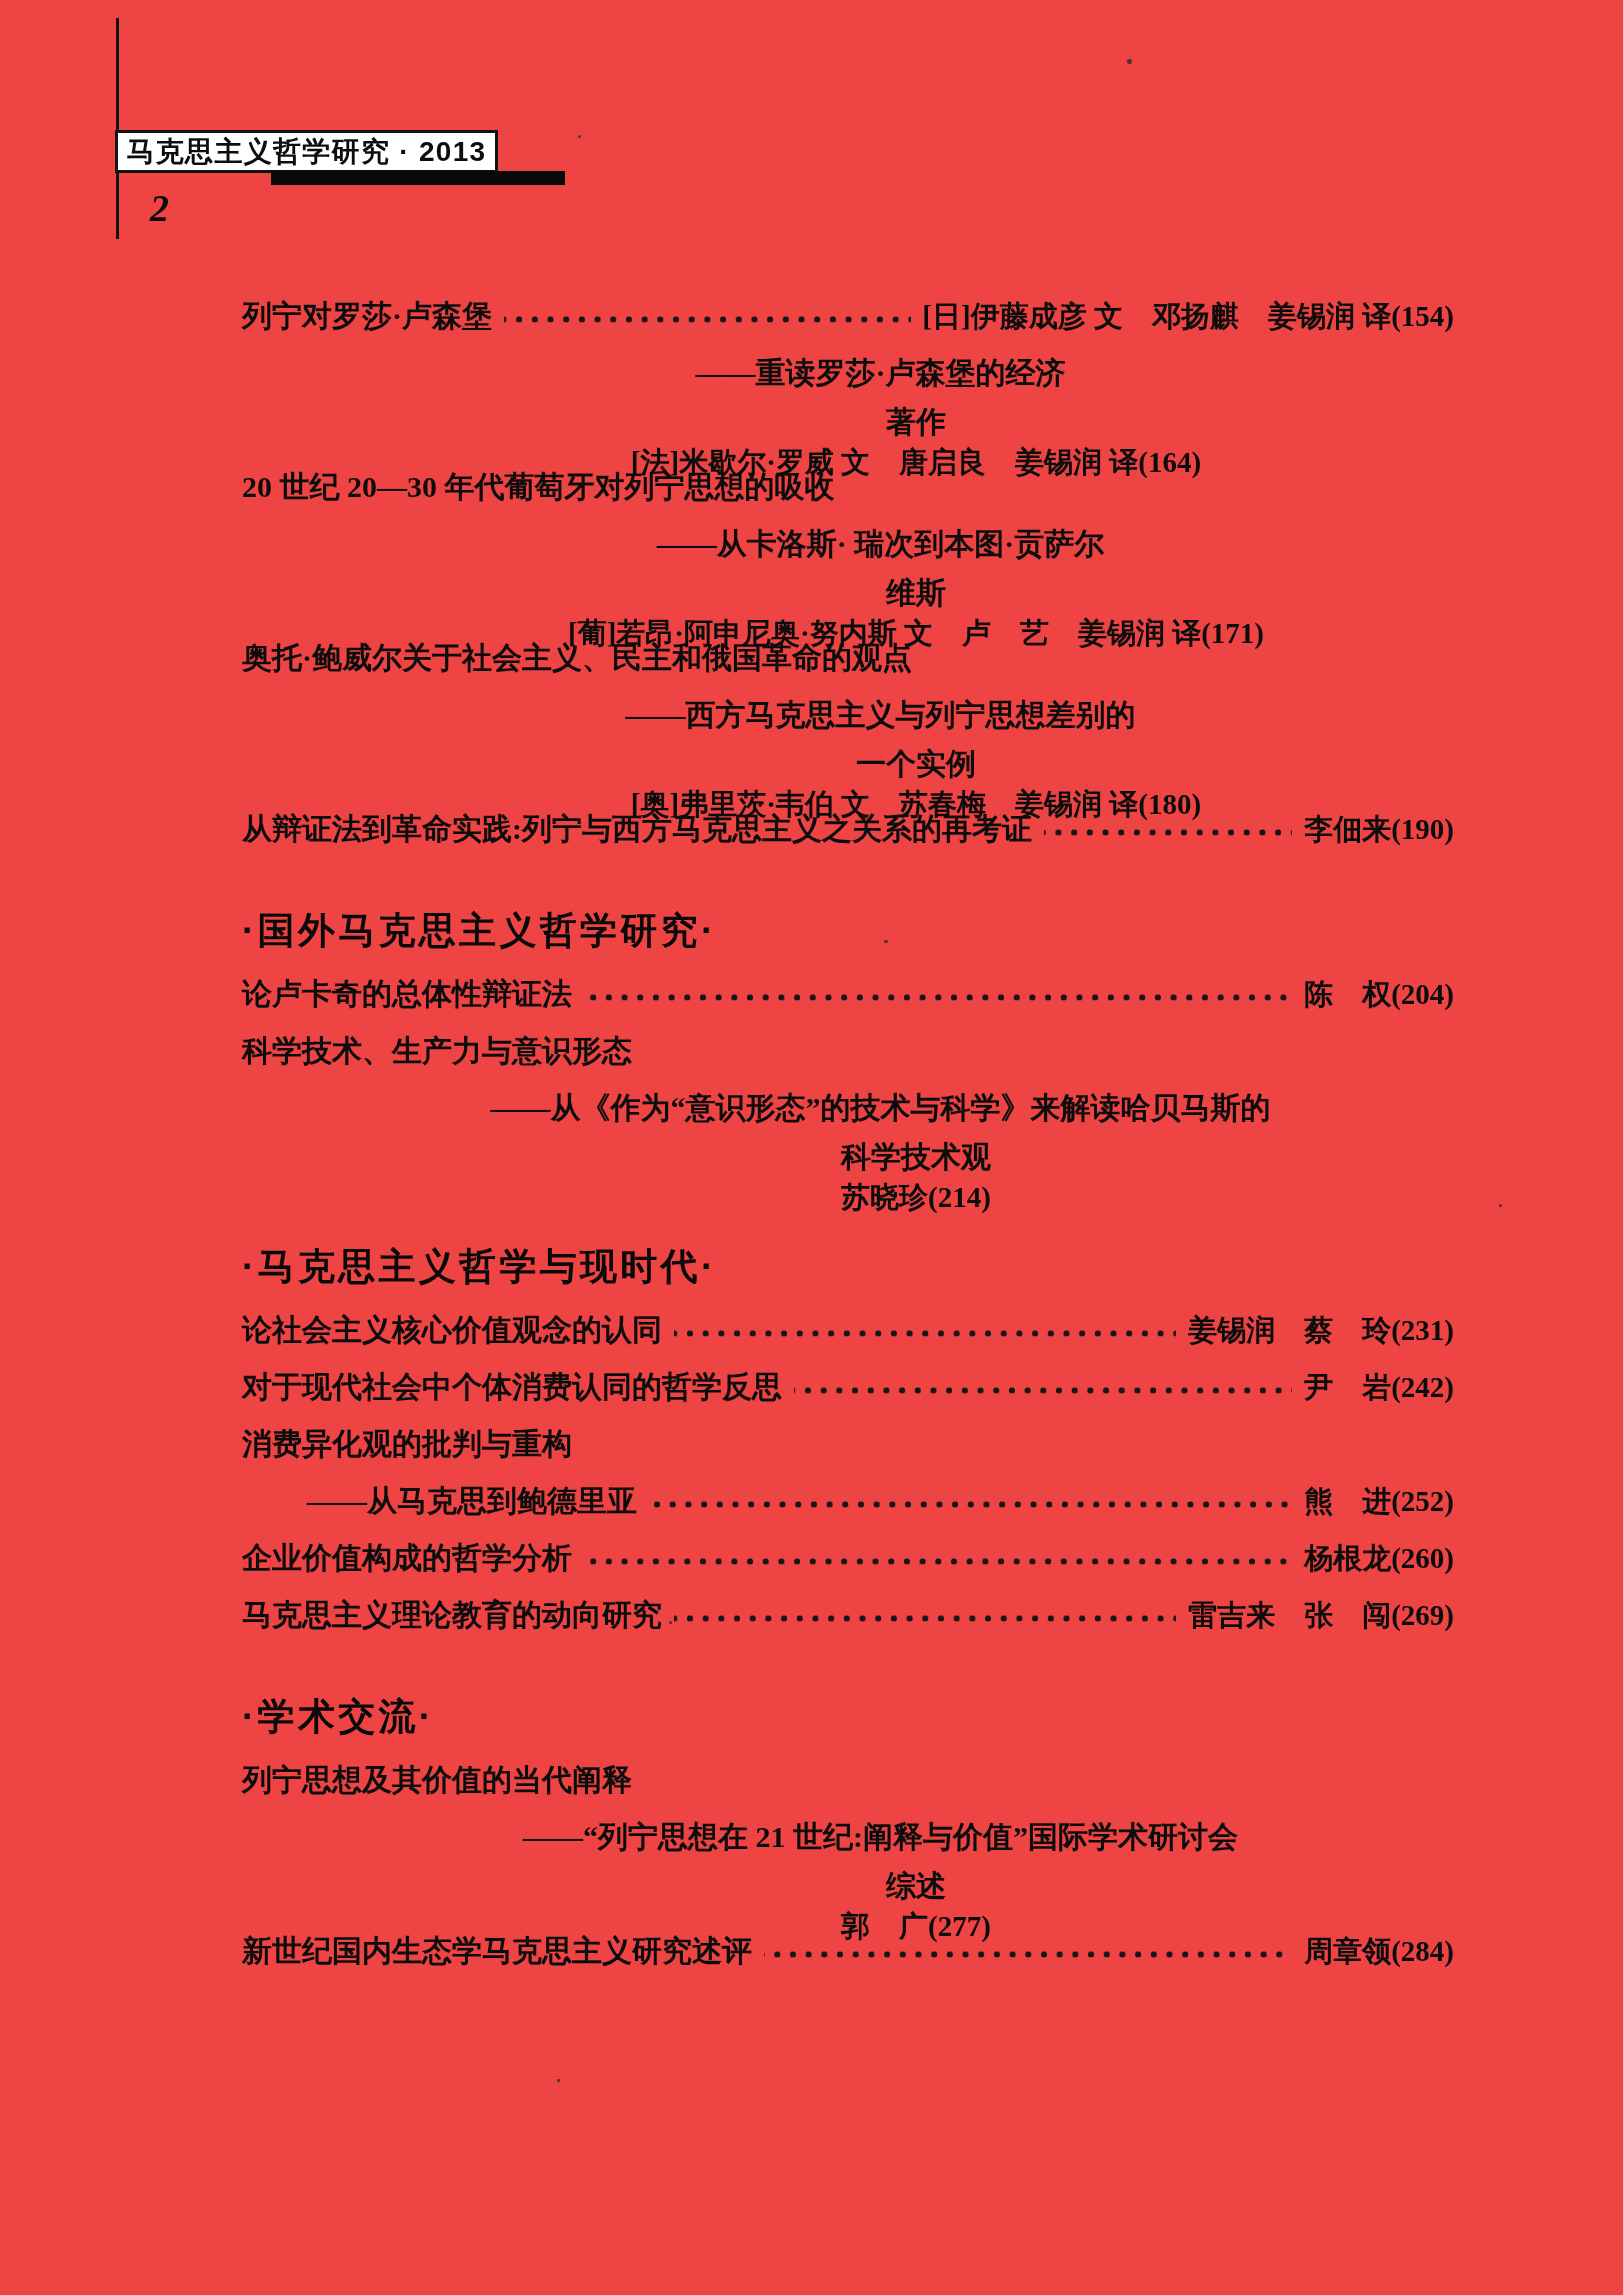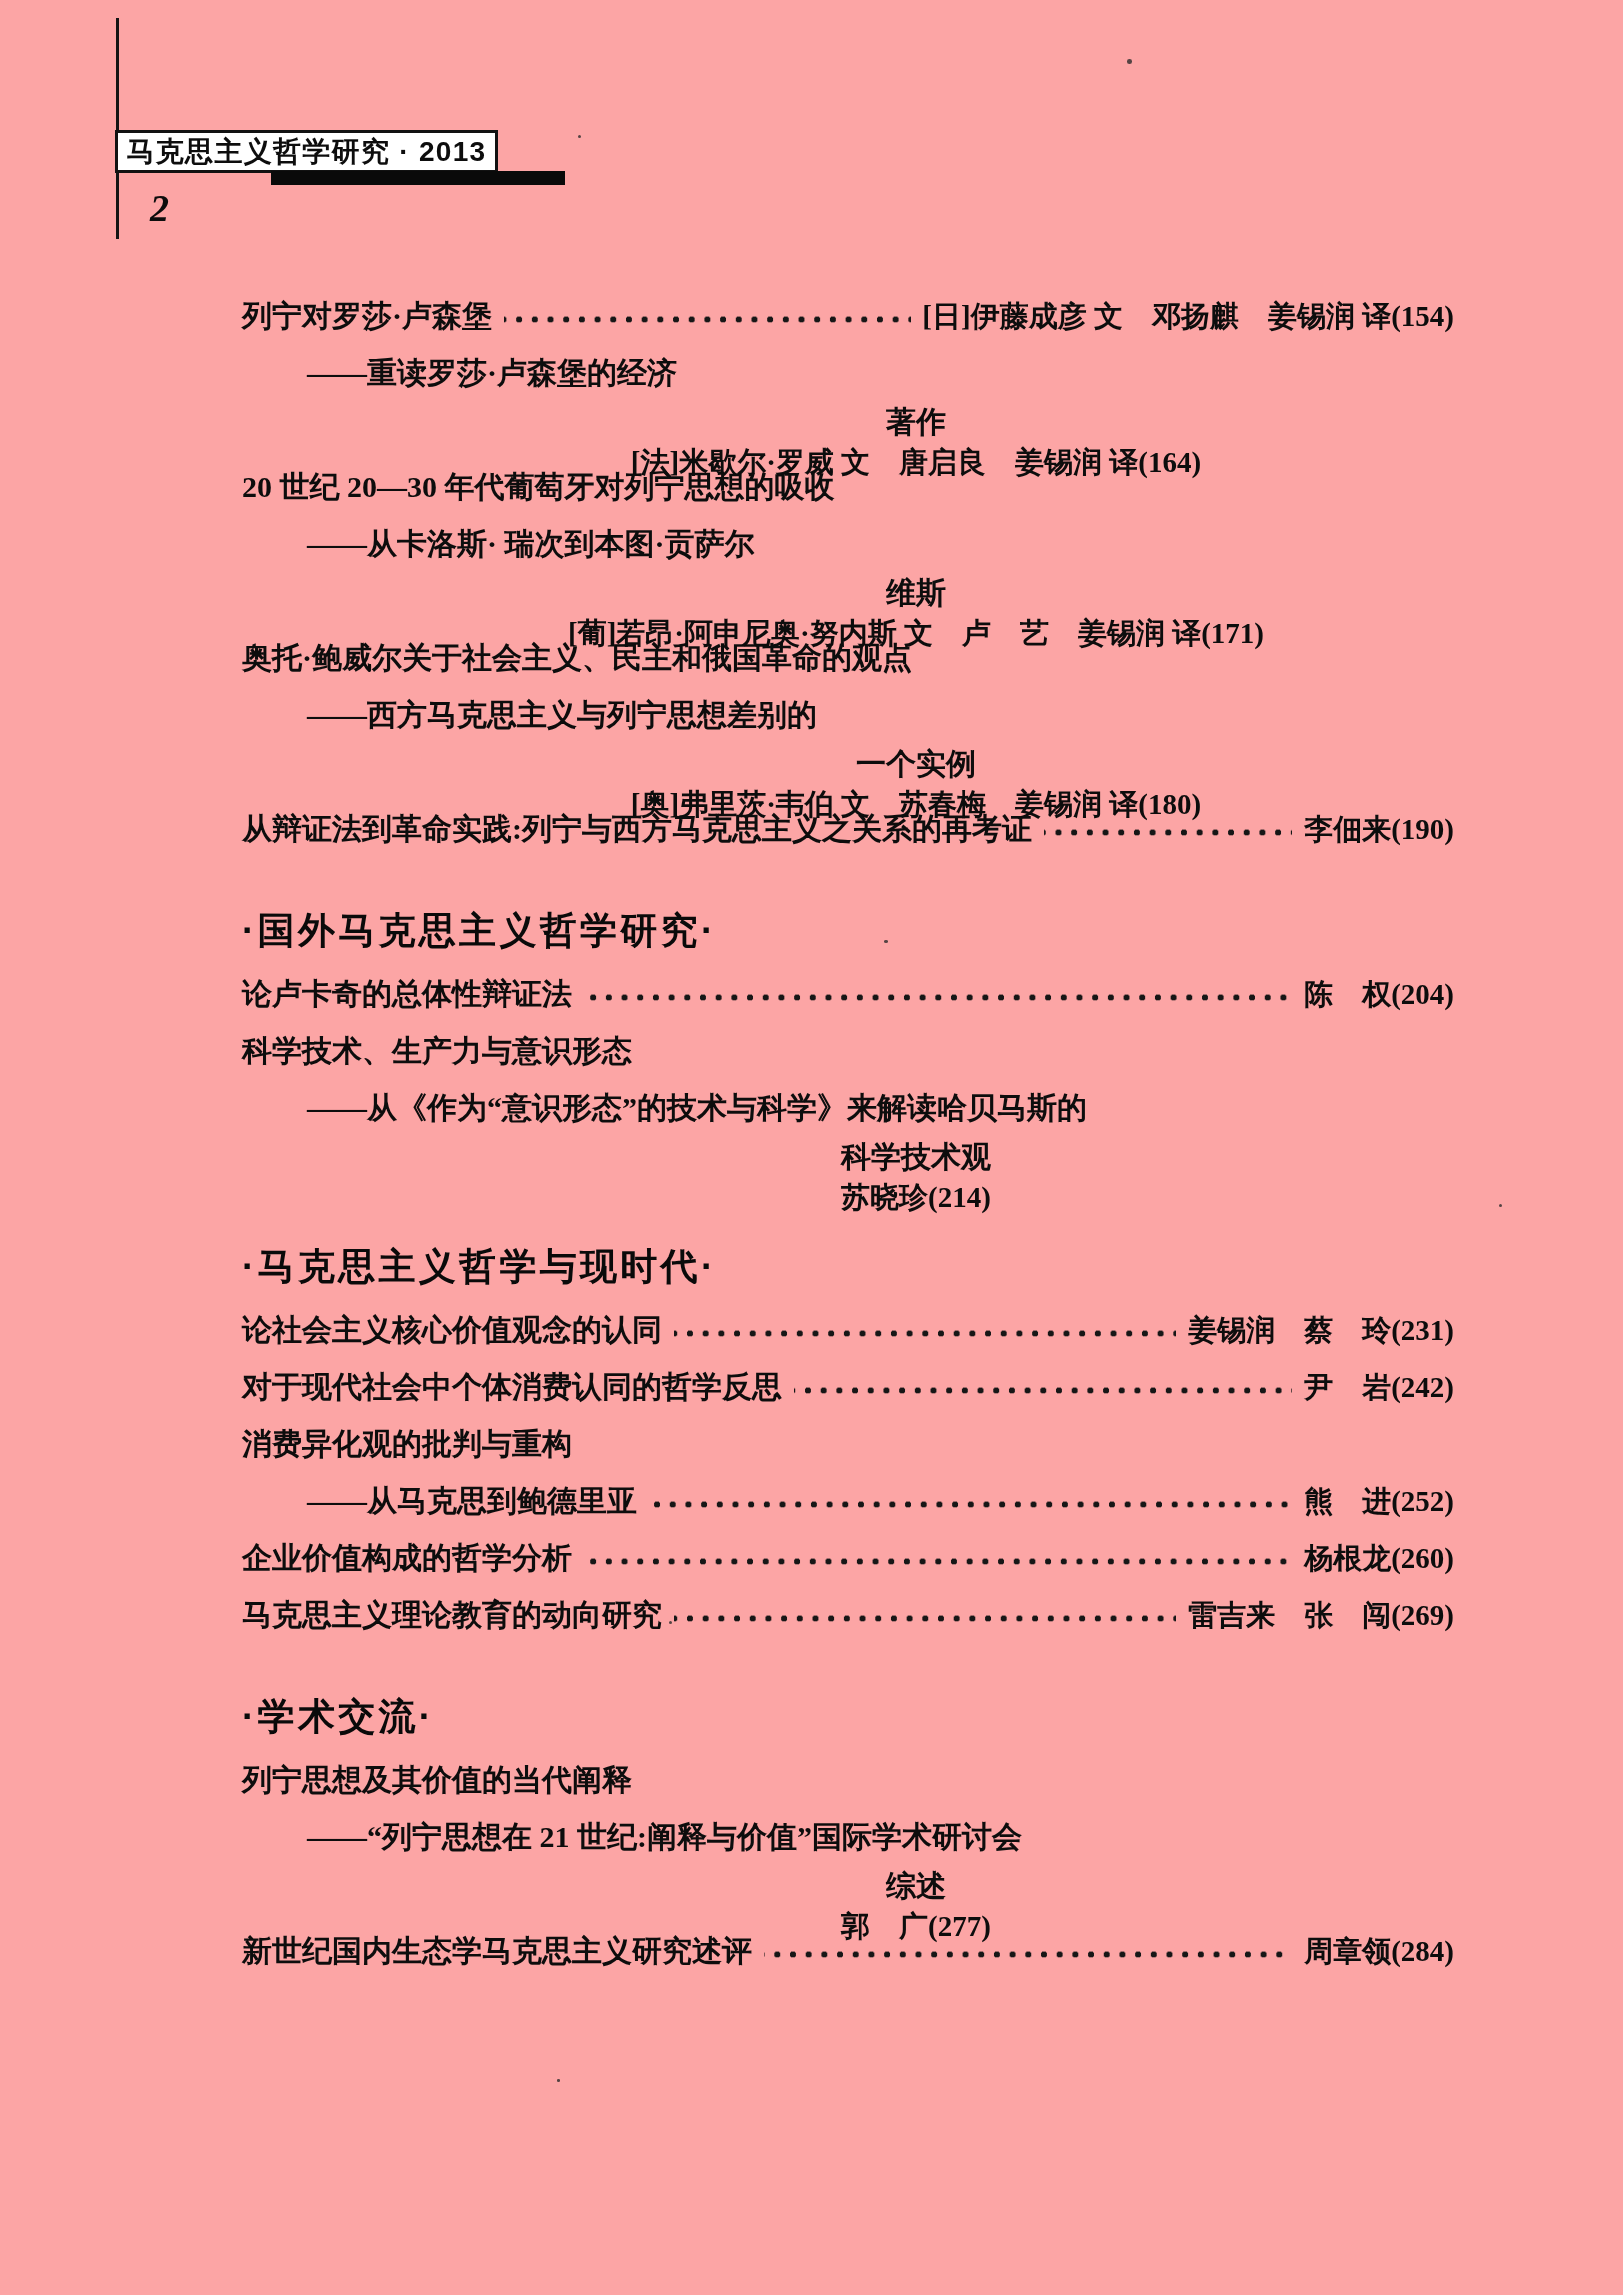--- a/index.html
+++ b/index.html
@@ -4,21 +4,21 @@
 <style>
   html,body{margin:0;padding:0;}
   body{
     width:1623px;height:2295px;
     background:#f7f7f5;
     font-family:"Liberation Serif", serif;
     color:#0d0d0d;
   }
   .page{
     position:absolute;left:0;top:0;width:1623px;height:2295px;
-    background:#fca5a5;overflow:hidden;
+    background:#ef4444;overflow:hidden;
   }
   
   .left-rule{
     position:absolute;left:116px;top:18.3px;width:3.3px;height:221px;background:#141414;
   }
   
   .header-box{
     position:absolute;left:115px;top:130px;width:383px;height:43px;
     border:3.3px solid #121212;box-sizing:border-box;
     display:flex;align-items:center;justify-content:center;
@@ -35,21 +35,21 @@
     font-family:"Liberation Serif", serif;
   }
   
   .toc{
     position:absolute;left:242px;top:288px;width:1212px;
   }
   .toc-row{
     display:flex;align-items:center;height:57px;
     font-size:30px;font-weight:600;white-space:nowrap;
   }
-  .toc-row.indent-1{padding-left:65px;}
+  .toc-row.indent-1{padding-left:65px;justify-content:center;}
   .toc-row.indent-2{padding-left:136px;flex-direction:column;}
   .row-text{flex:0 0 auto;}
   .leader{
     flex:1 1 auto;min-width:30px;margin:0 11.8px;
     height:7.9px;align-self:center;
     background-image:radial-gradient(circle, #161616 2.9px, transparent 3.3px);
     background-size:15.7px 7.9px;background-position:center;background-repeat:repeat-x;
     transform:translateY(2.6px);
   }
   .row-right{flex:0 0 auto;font-size:29px;font-weight:700;}

